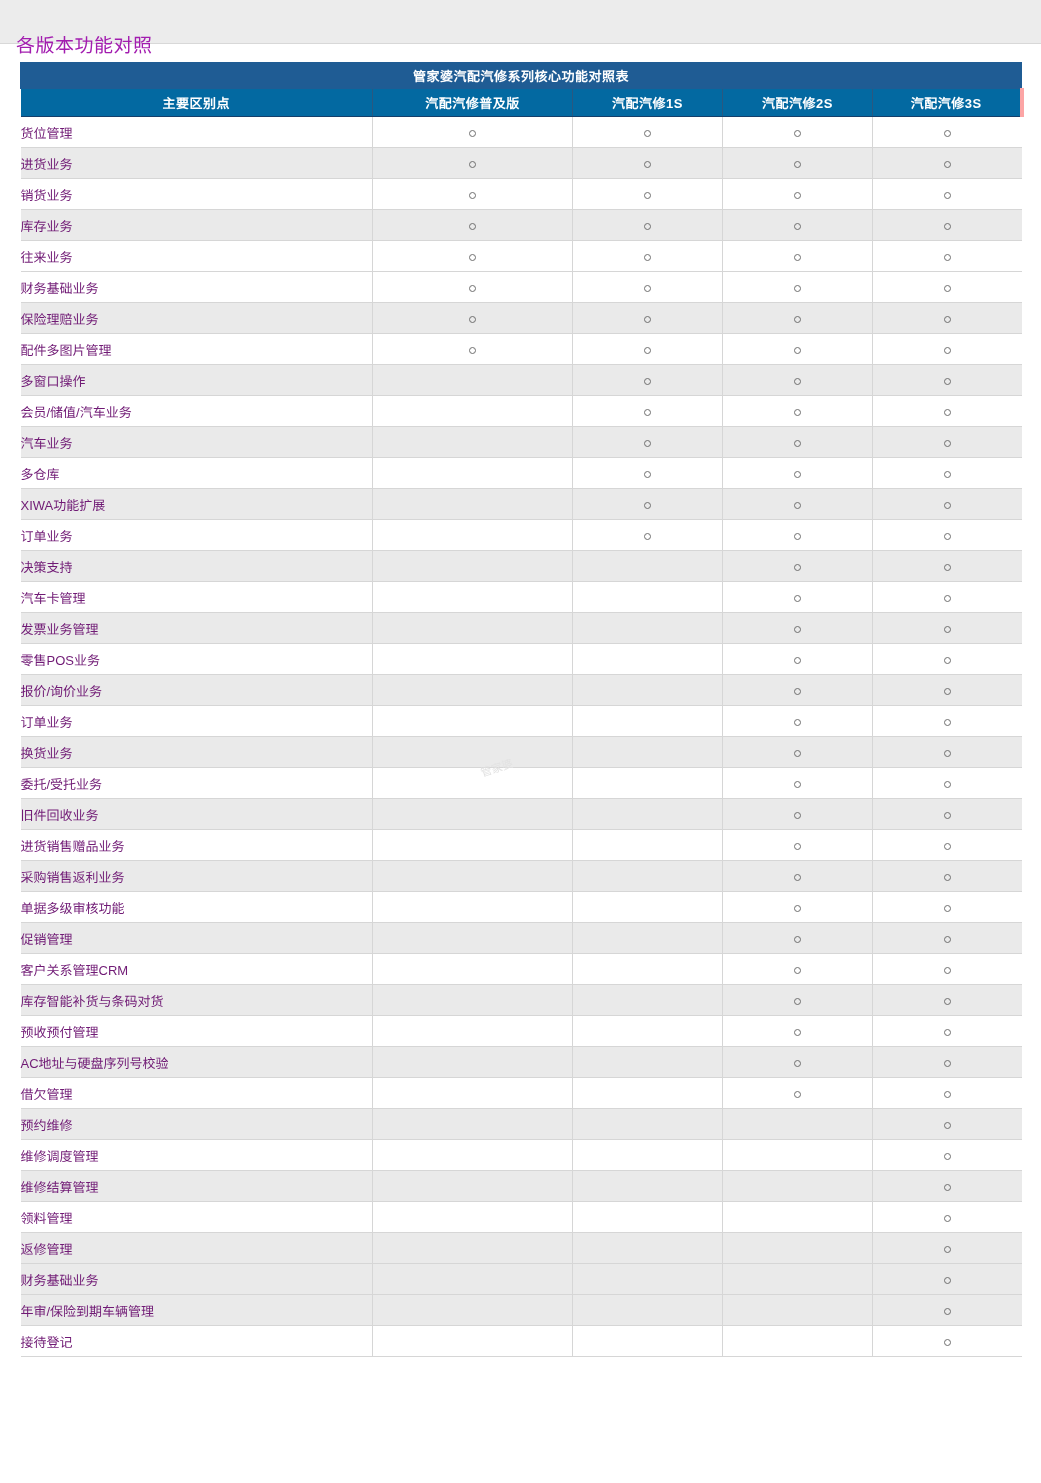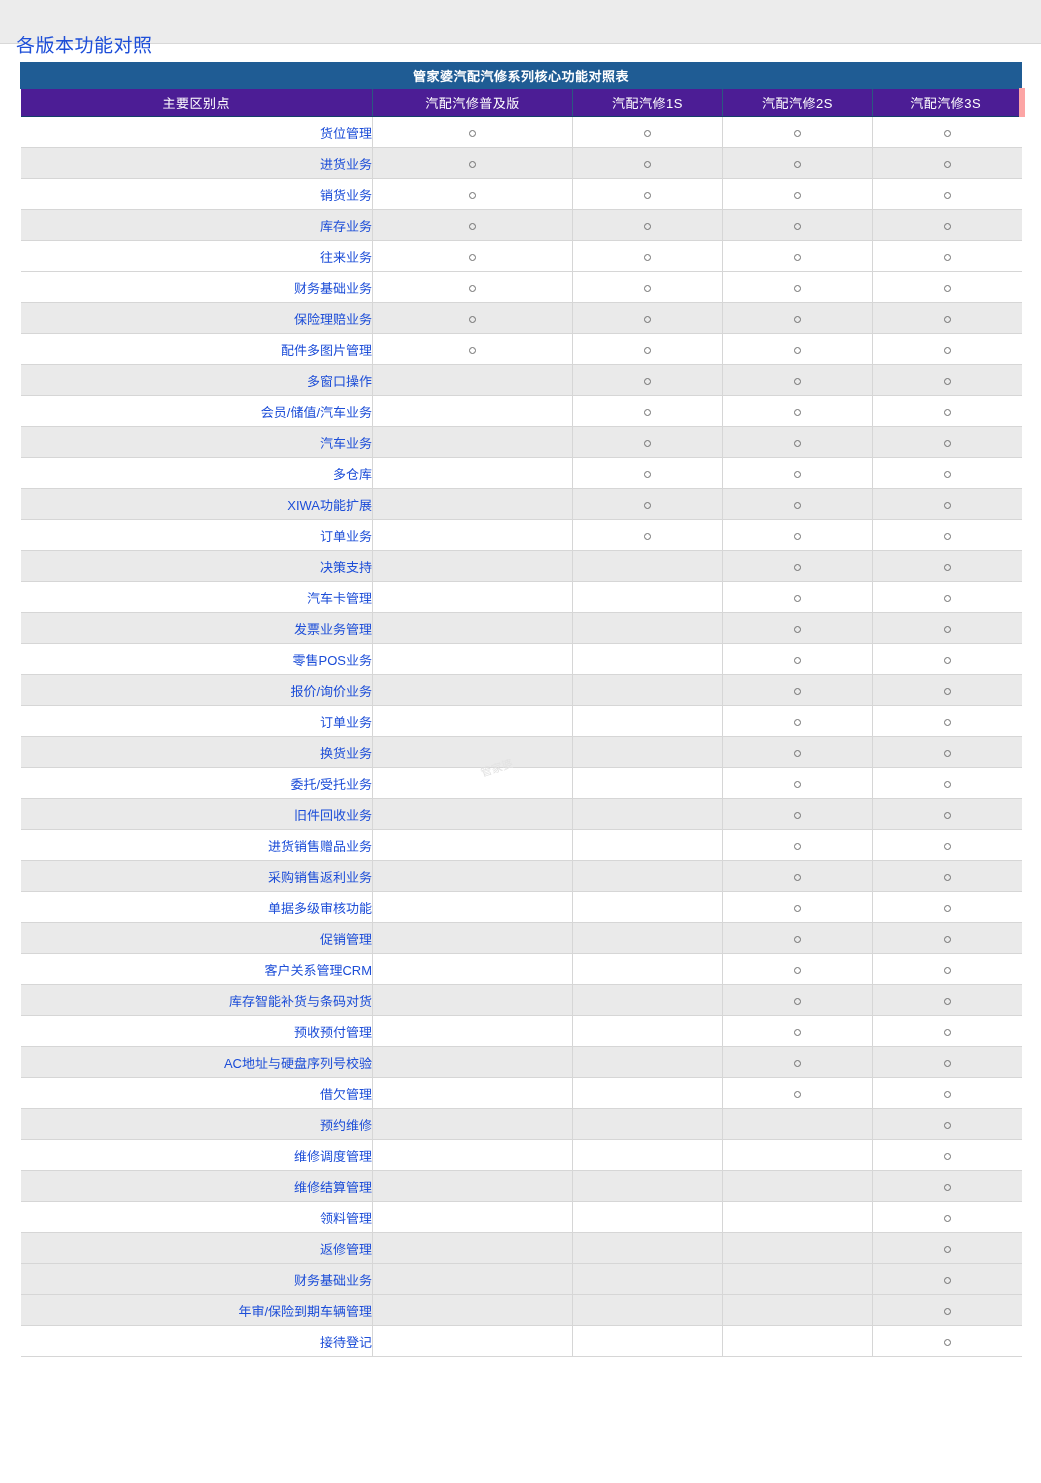--- a/index.html
+++ b/index.html
@@ -18,21 +18,21 @@
   .page-header {
     height: 44px;
     background: #ececec;
     border-bottom: 1px solid #d8d8d8;
     display: flex;
     align-items: center;
     padding-left: 16px;
   }
   .page-title {
     font-size: 19px;
-    color: #1d4ed8;
+    color: #a21caf;
     letter-spacing: 0.5px;
     margin-top: 44px;
   }
   .table-wrap {
     padding: 18px 8px 0 20px;
     position: relative;
   }
   table.compare {
     width: 1001px;
     border-collapse: collapse;
@@ -50,49 +50,49 @@
     color: #ffffff;
     font-size: 13px;
     font-weight: bold;
     text-align: center;
     height: 24px;
     padding: 3px 0;
     border: 1px solid #1f5c94;
     letter-spacing: 0.5px;
   }
   .head-row th {
-    background: #4c1d95;
+    background: #0369a1;
     color: #ffffff;
     font-size: 13px;
-    font-weight: normal;
+    font-weight: bold;
     text-align: center;
     height: 28px;
     padding: 4px 0;
     border-right: 1px solid #2a5880;
     border-top: 1px solid #143f6b;
     border-bottom: 1px solid #143f6b;
     letter-spacing: 0.5px;
   }
-  .head-row th:last-child { border-right: 6px solid #fca5a5; }
+  .head-row th:last-child { border-right: 4px solid #fca5a5; }
 
   tbody tr { height: 31px; }
   tbody tr.odd  td { background: #ffffff; }
   tbody tr.even td { background: #eaeaea; }
   tbody td {
     border-bottom: 1px solid #d6d6d6;
     text-align: center;
     color: #222222;
     font-size: 13px;
     padding: 0;
     height: 31px;
     vertical-align: middle;
   }
   tbody td.feature {
-    text-align: right;
-    color: #1d4ed8;
+    text-align: left;
+    color: #701a75;
     border-right: 1px solid #d6d6d6;
   }
   tbody td.mark {
     border-right: 1px solid #d6d6d6;
   }
   tbody td.mark:last-child { border-right: none; }
   .dot {
     display: inline-block;
     width: 7px;
     height: 7px;

